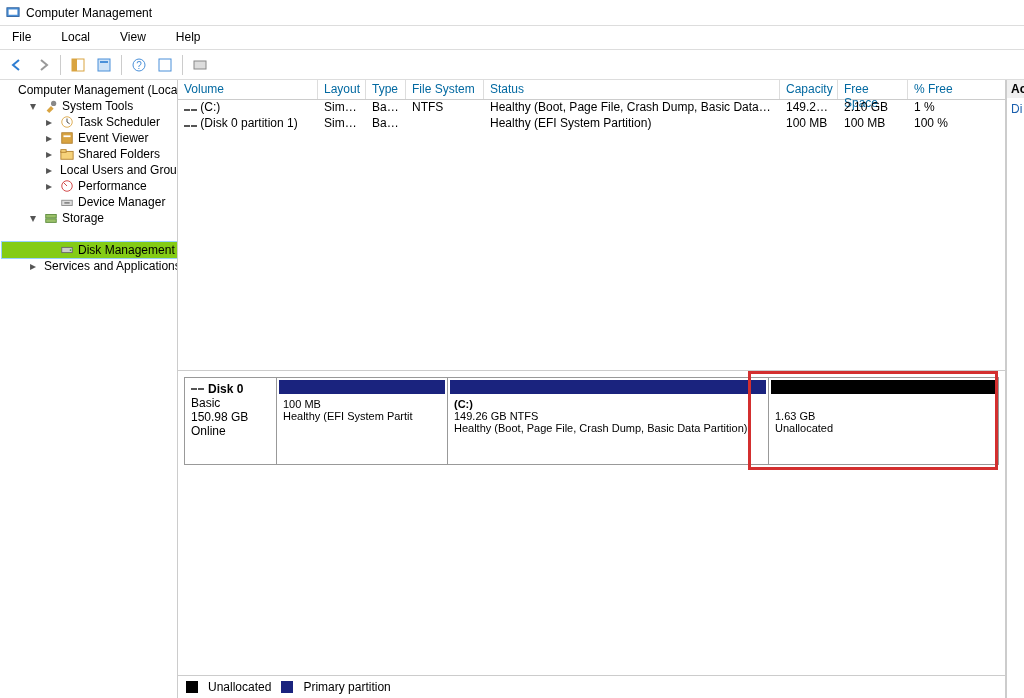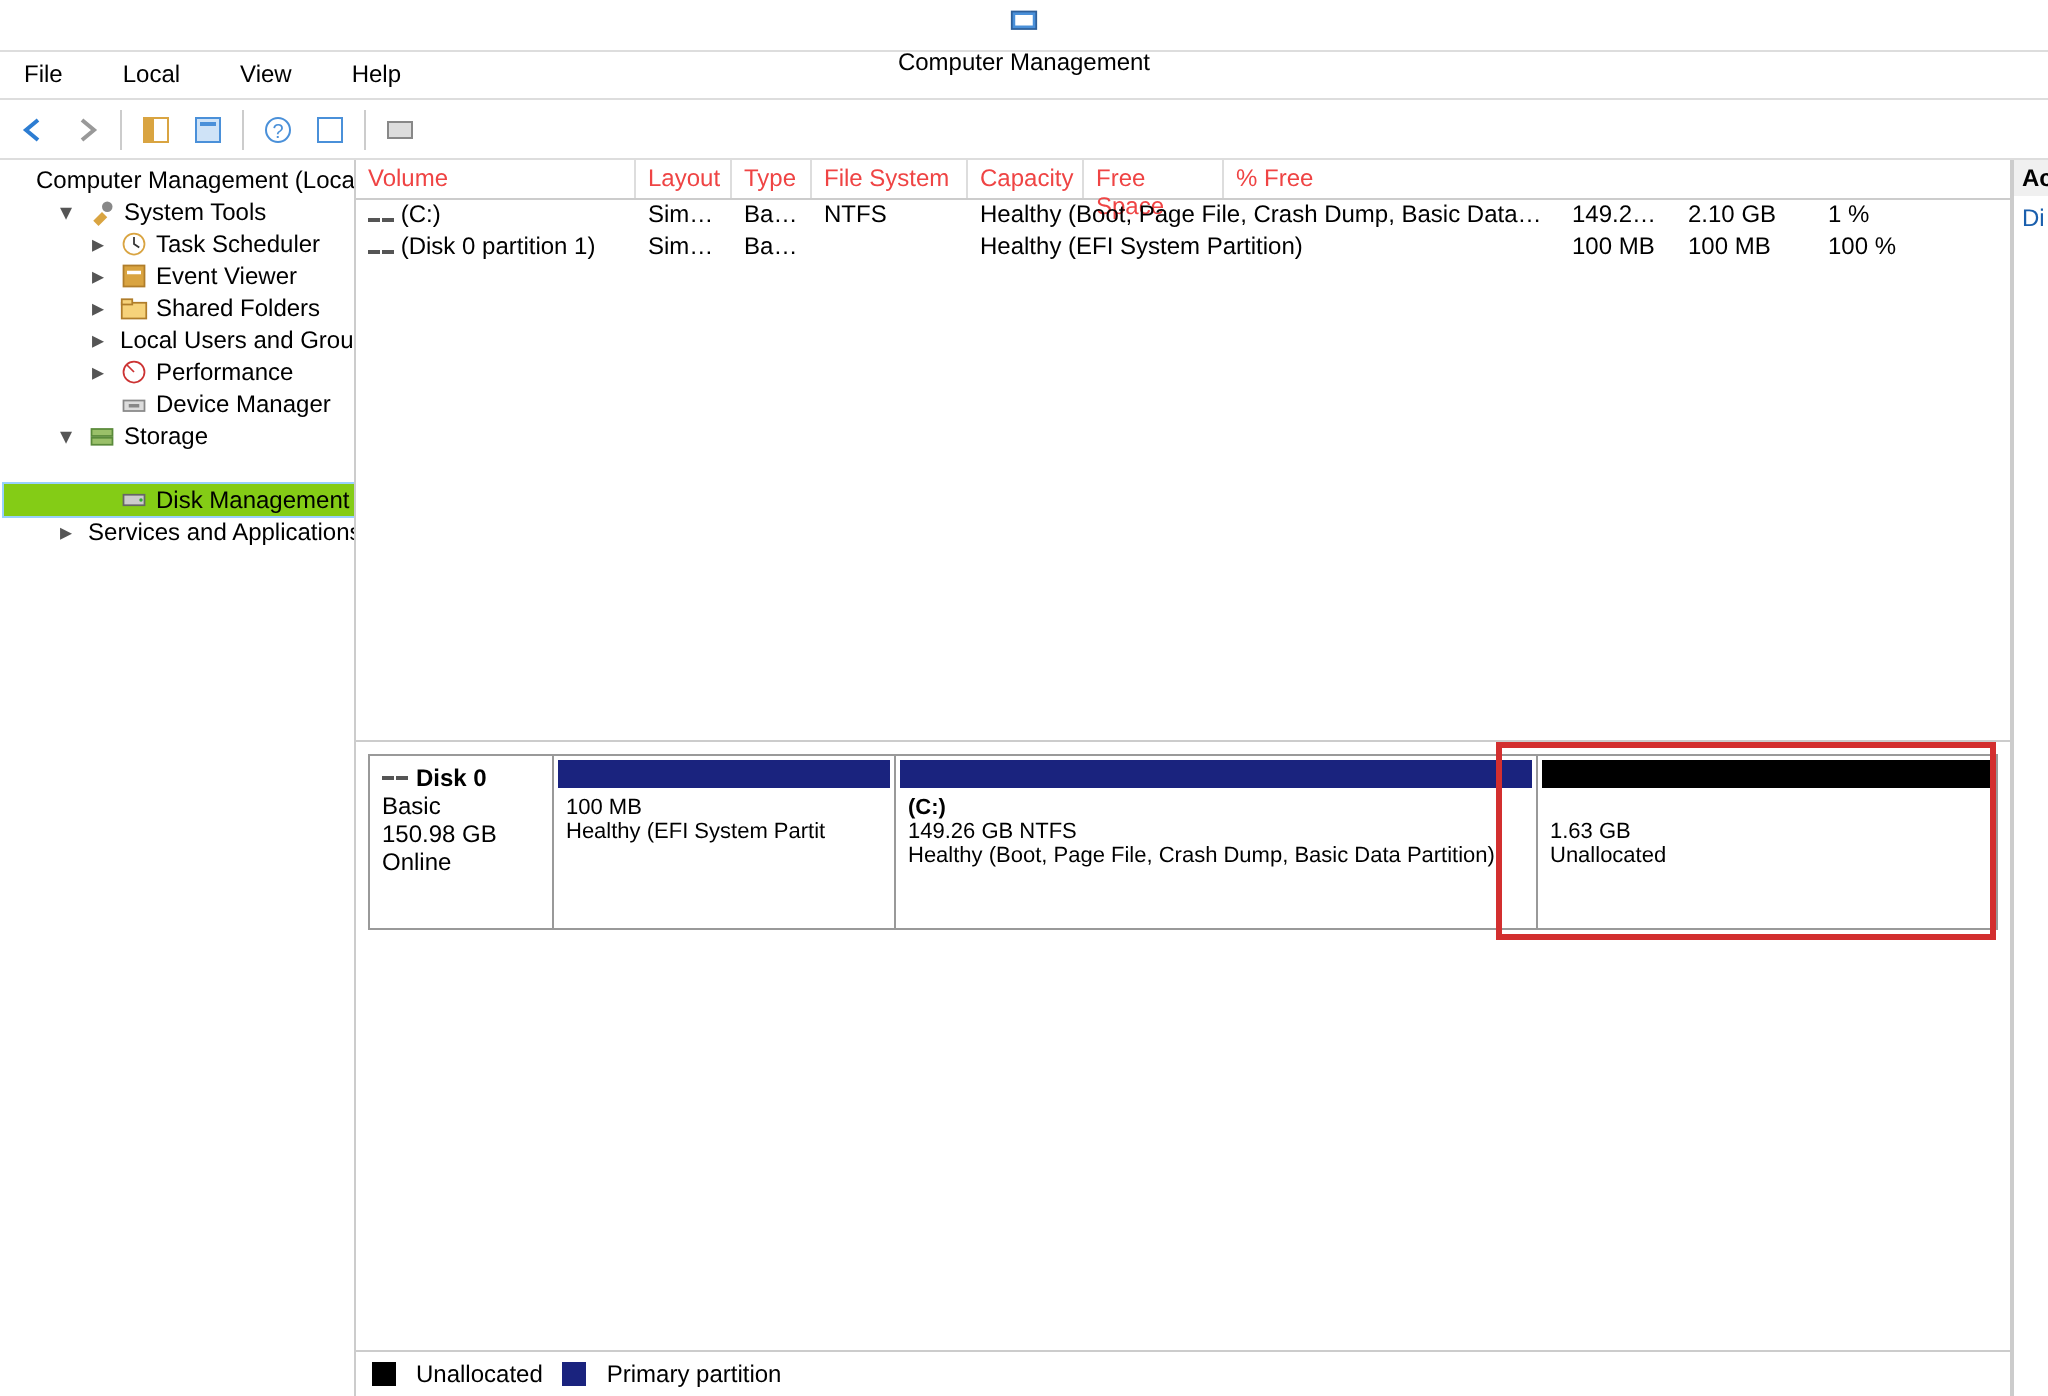--- a/index.html
+++ b/index.html
@@ -13,21 +13,20 @@
     height: 698px;
     overflow: hidden;
   }
   .titlebar {
     display: flex;
     align-items: center;
     padding: 4px 6px;
     border-bottom: 1px solid #ddd;
     gap: 6px;
     height: 26px;
-    flex-direction: column;
   }
   .menubar {
     display: flex;
     gap: 14px;
     padding: 2px 4px;
     border-bottom: 1px solid #ddd;
     height: 24px;
   }
   .menubar .menuitem {
     padding: 2px 8px;
@@ -93,21 +92,21 @@
   
   .vol-header {
     display: flex;
     border-bottom: 1px solid #ccc;
     height: 20px;
     background: #fff;
   }
   .vh {
     border-right: 1px solid #ddd;
     padding: 2px 6px;
-    color: #ef4444;
+    color: #0369a1;
     background: #fff;
   }
   .vh:last-child { border-right: none; }
   .vol-body {
     height: 270px;
     overflow: auto;
   }
   .vrow {
     display: flex;
     padding: 0;
@@ -389,20 +388,21 @@
     </div>
   </div>
 
   <div class="center-pane">
 
     <div class="vol-header">
       <div class="vh w-vol">Volume</div>
       <div class="vh w-lay">Layout</div>
       <div class="vh w-typ">Type</div>
       <div class="vh w-fs">File System</div>
+      <div class="vh w-sta">Status</div>
       <div class="vh w-cap">Capacity</div>
       <div class="vh w-fre">Free Space</div>
       <div class="vh w-pct">% Free</div>
     </div>
     <div class="vol-body">
       <div class="vrow">
         <div class="vc w-vol"><span class="drive-stripe">
               <span></span>
               <span></span>
             </span>&nbsp;<span>(C:)</span></div>

